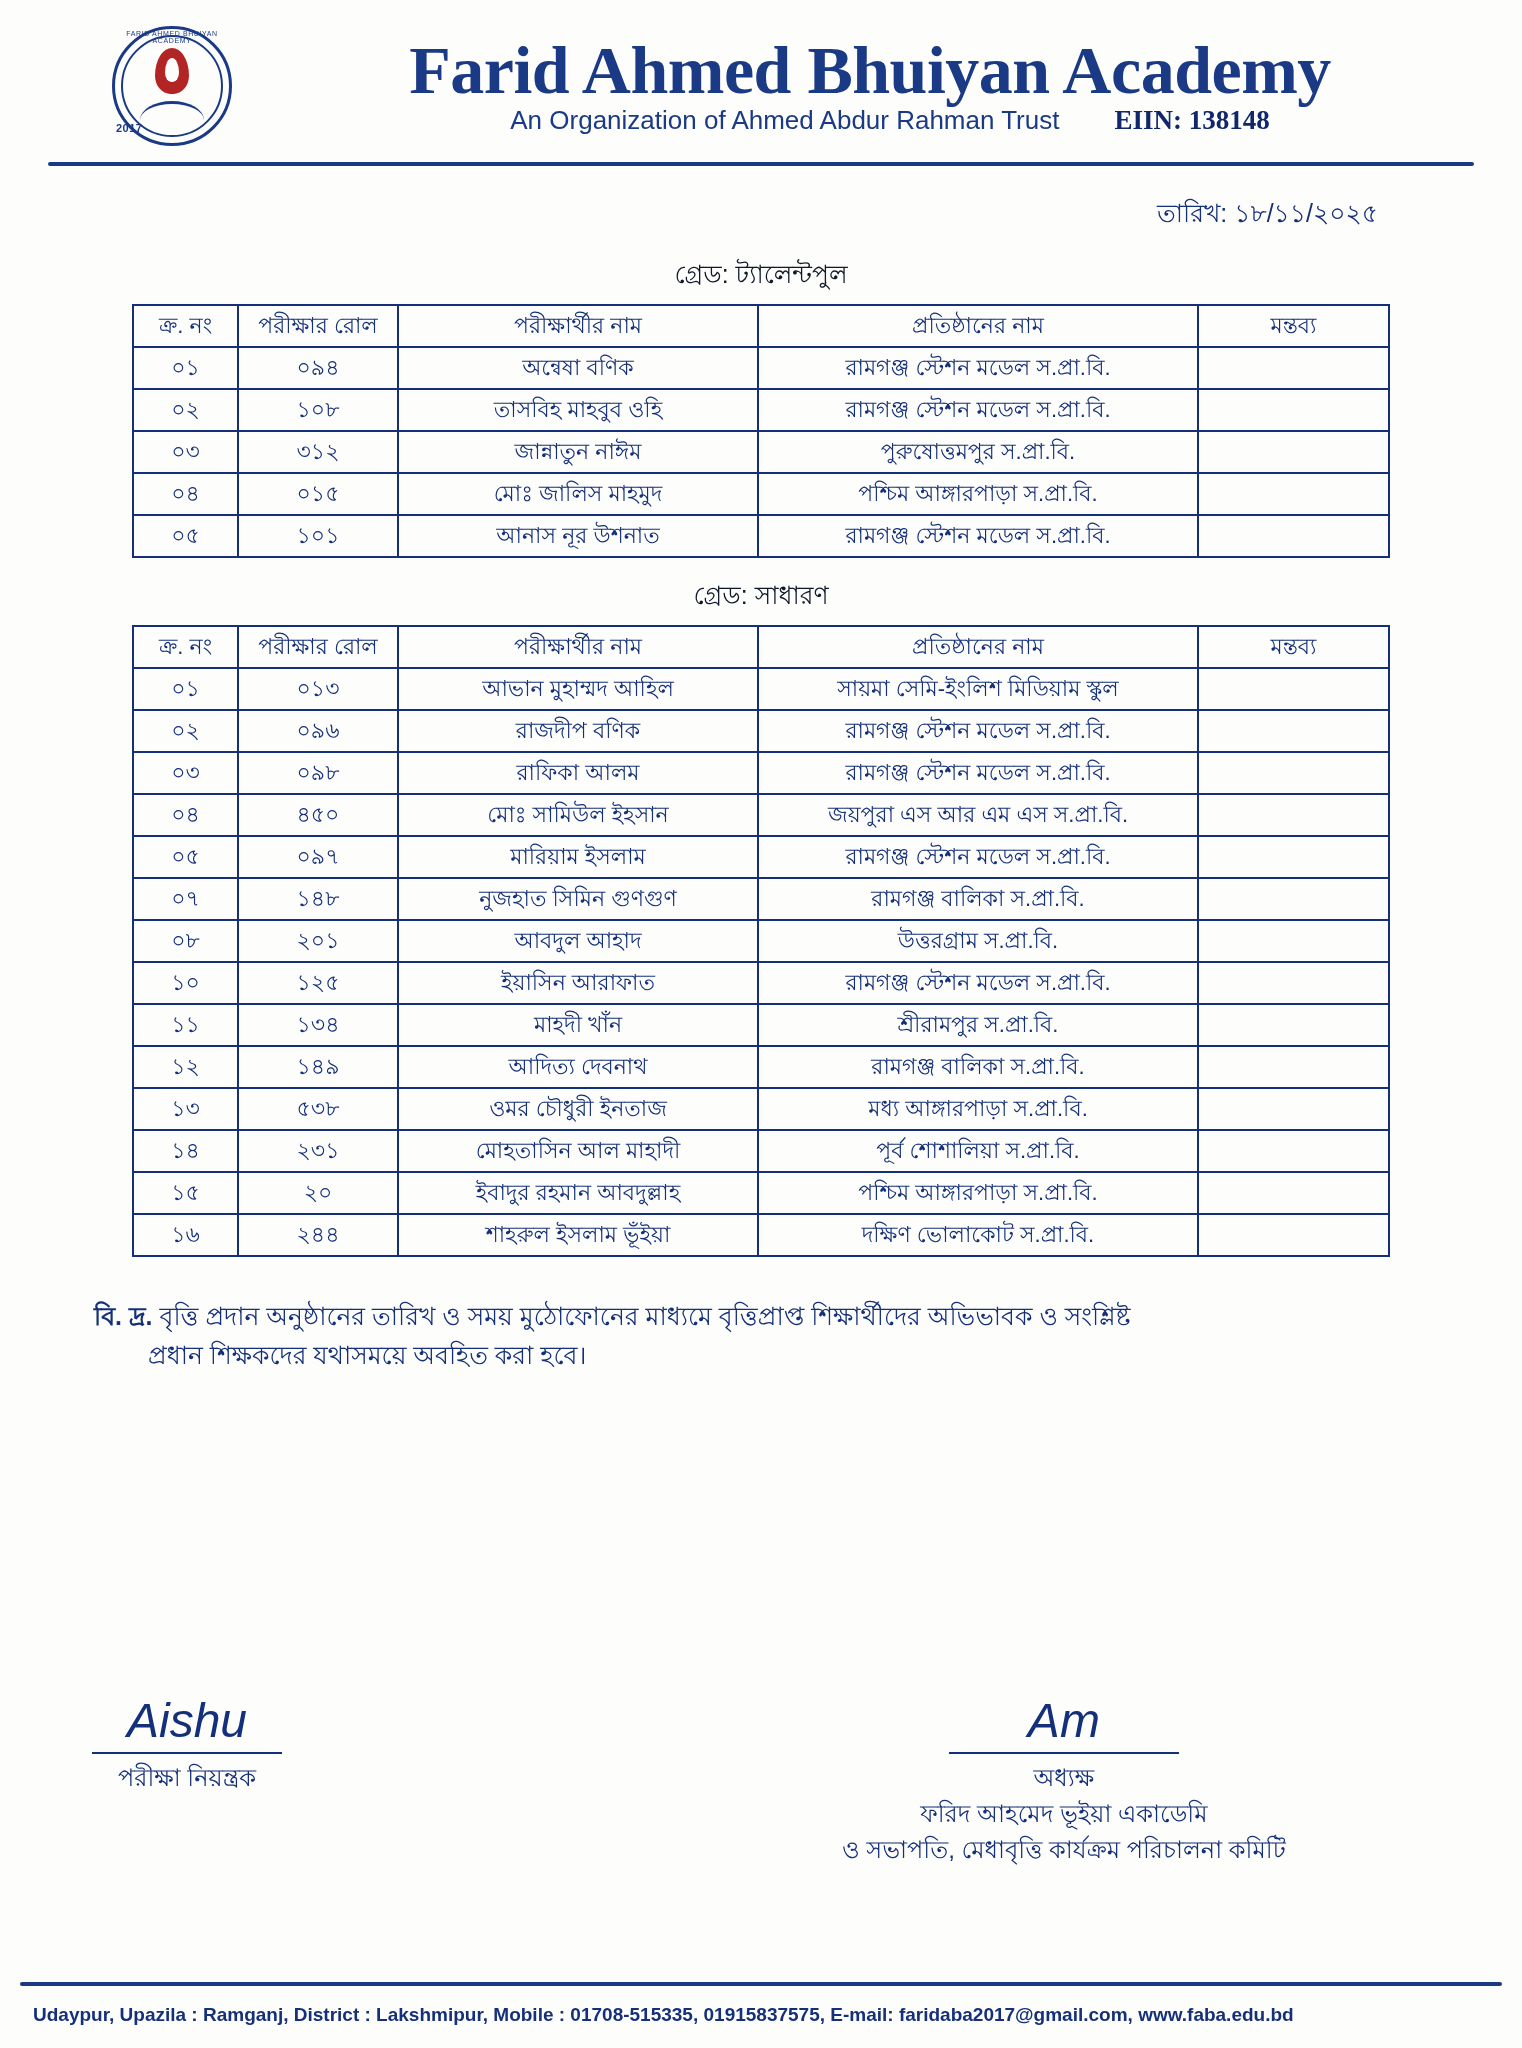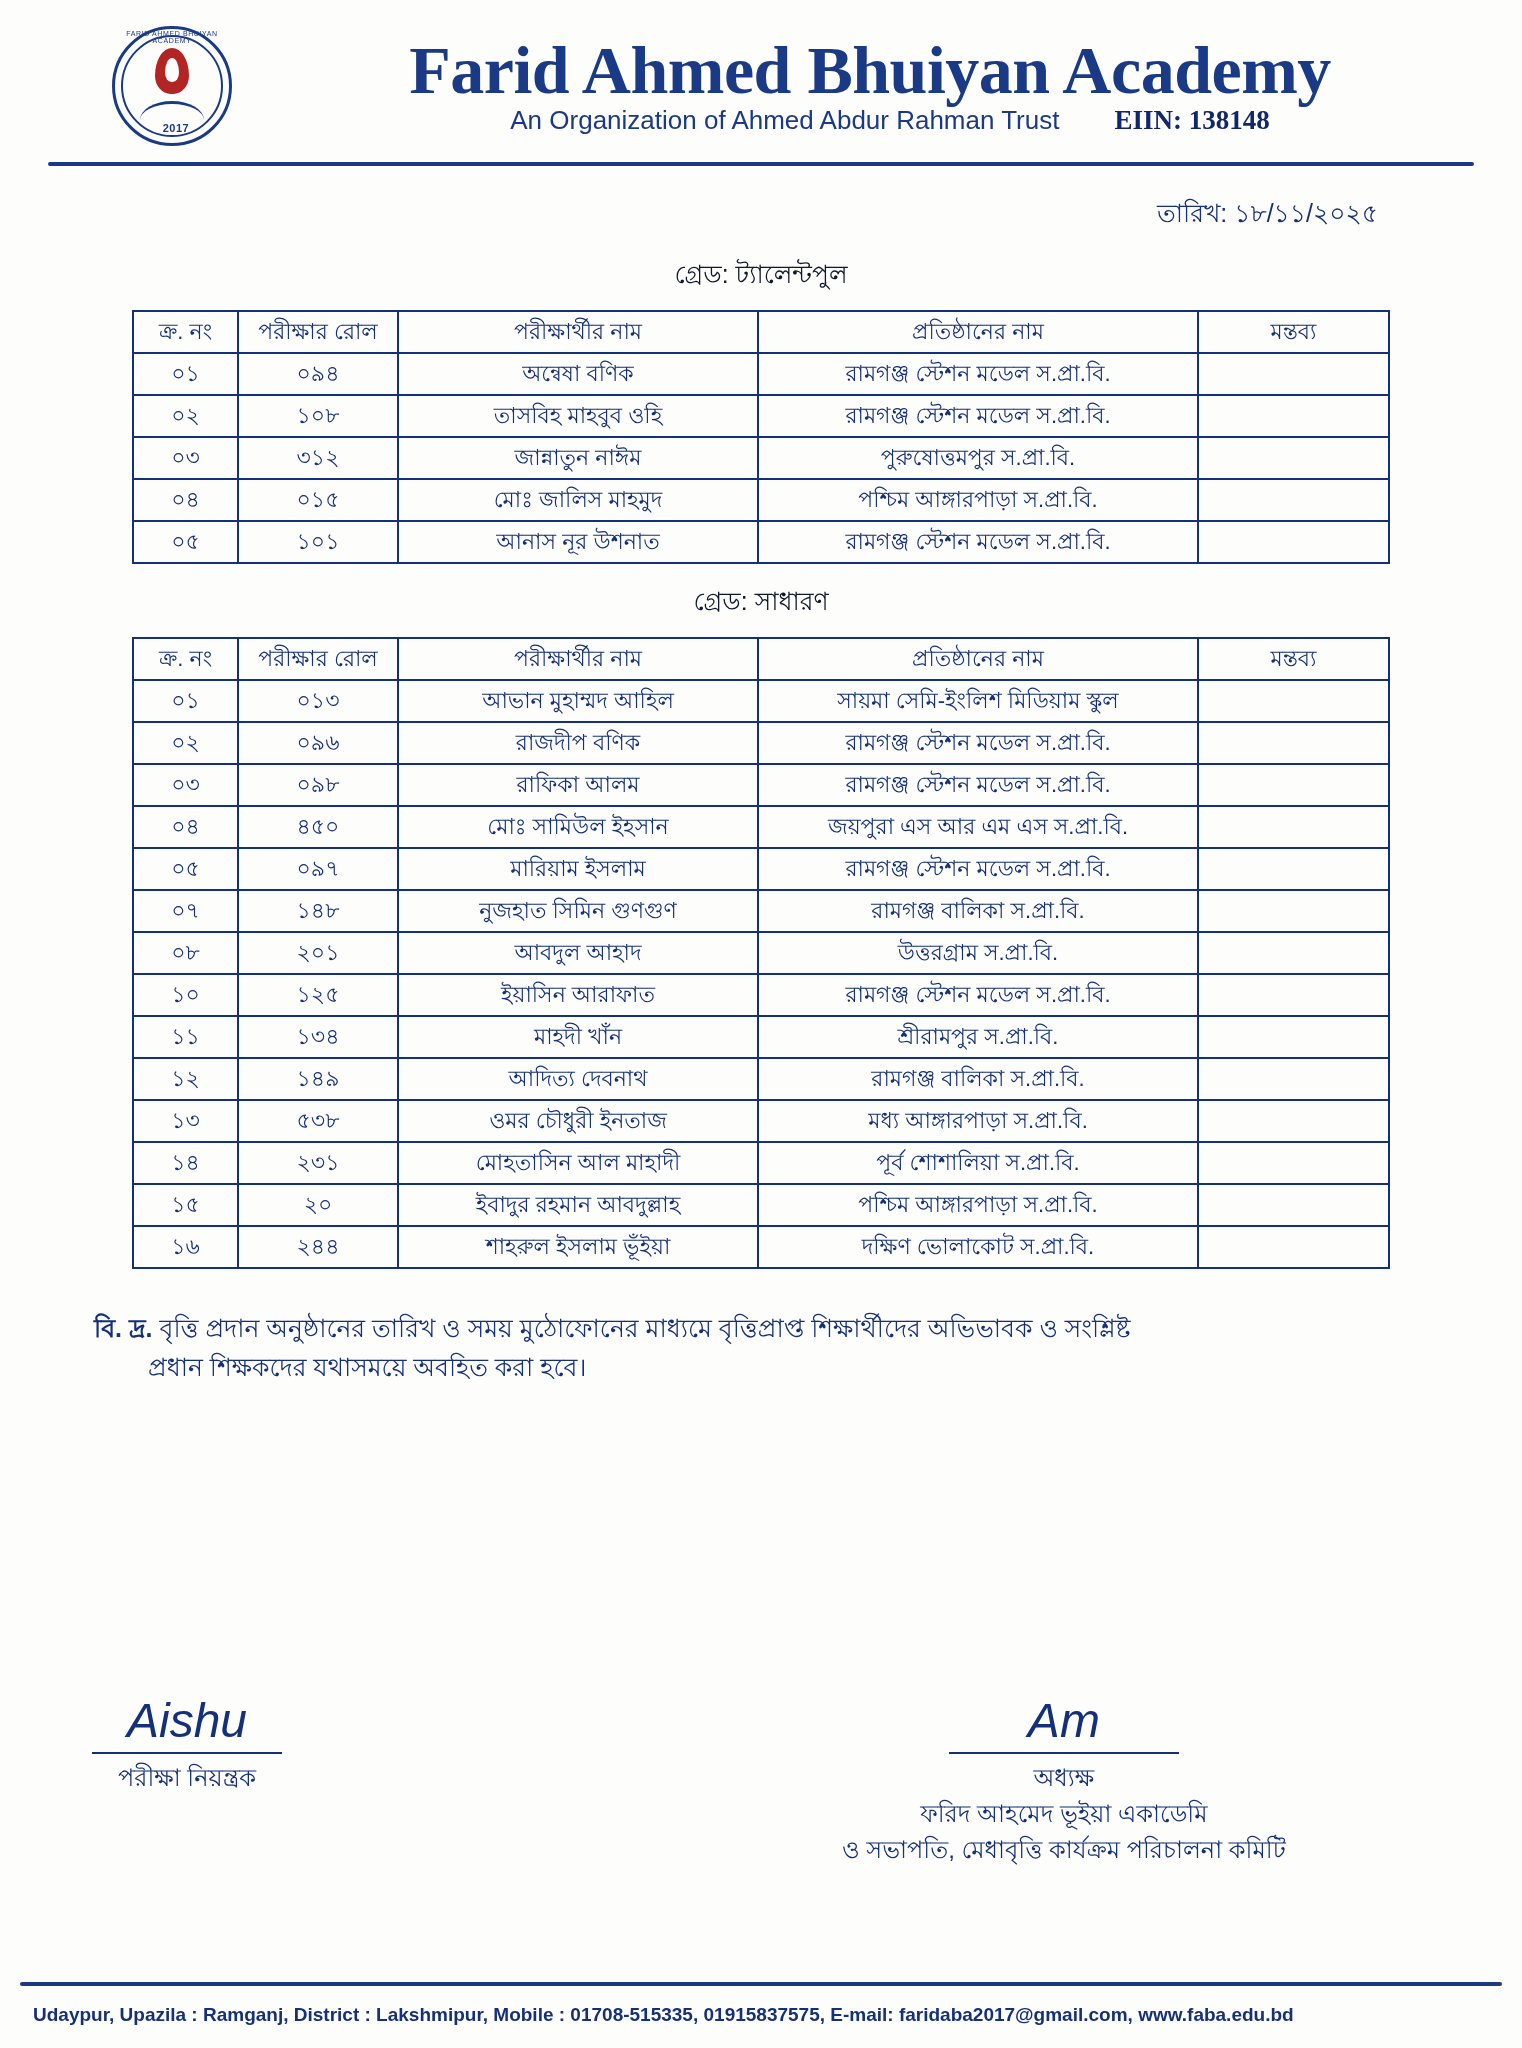--- a/index.html
+++ b/index.html
@@ -83,21 +83,20 @@
     bottom: 30px;
     width: 64px;
     height: 16px;
     border-top: 3px solid #1b3a86;
     border-radius: 50% 50% 0 0 / 100% 100% 0 0;
   }
   .logo .year {
     position: absolute;
     left: 8px; right: 0;
     bottom: 16px;
-    text-align: center;
     font-size: 11px;
     font-weight: bold;
     color: #1b3a86;
     letter-spacing: .5px;
   }
   .logo .arc-text {
     position: absolute;
     left: 0; right: 0;
     top: 8px;
     text-align: center;
@@ -169,21 +168,21 @@
     text-align: center;
     font-size: 25px;
     margin-top: 18px;
     margin-bottom: 6px;
     color: #0f172a;
   }
 
   table.result {
     border-collapse: collapse;
     width: 1256px;
-    margin: 12px auto;
+    margin: 0 auto;
     table-layout: fixed;
     border-radius: 15px;
   }
   table.result th, table.result td {
     border: 2px solid #15307a;
     font-size: 22px;
     color: #15307a;
     height: 38px;
     padding: 1px 6px;
     text-align: center;

